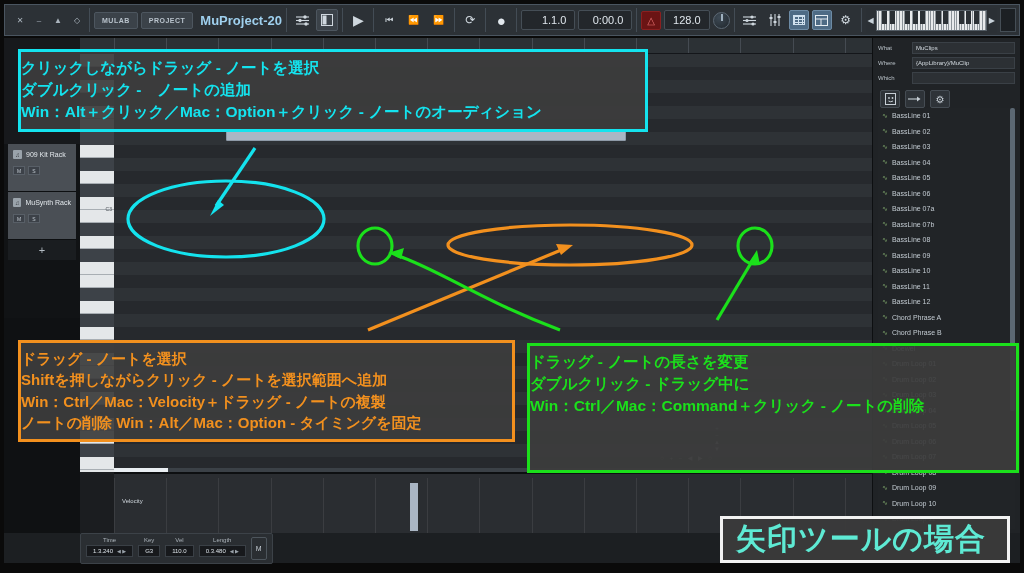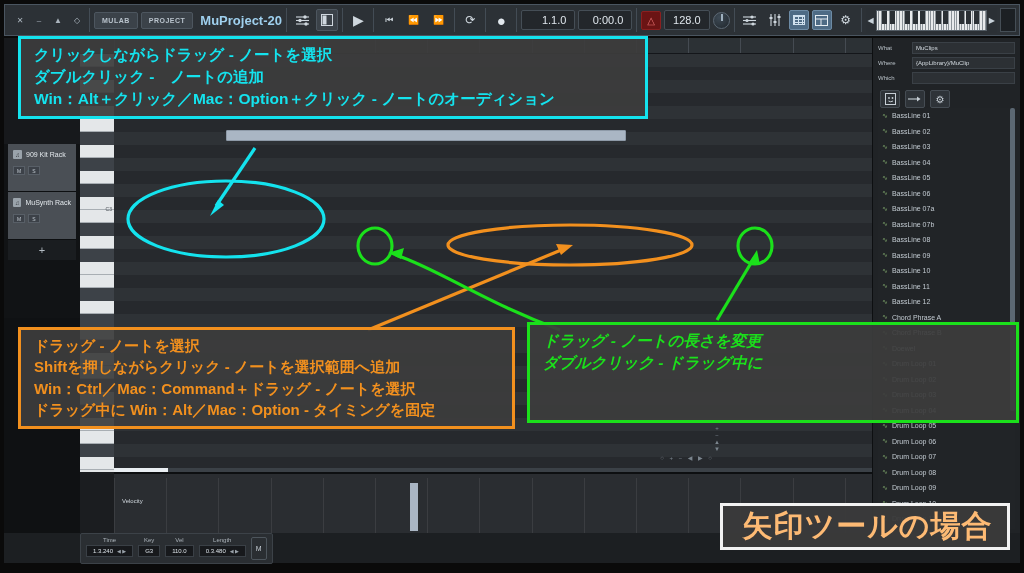--- a/index.html
+++ b/index.html
@@ -235,37 +235,38 @@
     letter-spacing: 2px;
   }
   .mini-vert {
     position: absolute; right: 152px; bottom: 80px; color: #7b858e; font-size: 6px;
     line-height: 7px; text-align: center;
   }
 
   
   .anno {
     position: absolute; background: rgba(60,60,60,0.93);
-    padding: 5px 8px 6px 13px;
+    padding: 5px 8px 6px 0;
+    margin-top: 13px;
   }
   .anno p { font-weight: bold; line-height: 1.42; white-space: nowrap; }
   .anno-cyan { border: 3px solid #14e3ee; }
   .anno-cyan p { color: #14e3ee; }
   .anno-orange { border: 3px solid #f2901e; }
   .anno-orange p { color: #f2901e; }
   .anno-green { border: 3px solid #1be01b; }
   .anno-green p { color: #1be01b; }
   .anno-white { border: 3px solid #f2f2f2; background: rgba(58,58,58,0.96); }
-  .anno-white p { color: #fdba74; }
+  .anno-white p { color: #5eead4; }
 
   #box-cyan   { left: 18px;  top: 36px;  width: 630px; }
   #box-cyan p { font-size: 15.5px; }
   #box-orange { left: 18px;  top: 327px; width: 497px; }
   #box-orange p { font-size: 15px; }
-  #box-green  { left: 527px; top: 322px; width: 492px; height: 101px; font-style: italic; }
+  #box-green  { left: 527px; top: 330px; width: 492px; height: 130px; }
   #box-green p { font-size: 15.5px; }
   #box-white  { left: 720px; top: 503px; width: 290px; height: 47px;
                 display: flex; align-items: center; justify-content: center; }
   #box-white p { font-size: 30px; letter-spacing: 1px; }
 
   svg.overlay {
     position: absolute; left: 0; top: 0; width: 1024px; height: 573px;
     pointer-events: none;
   }
 </style>
@@ -740,26 +741,27 @@
 
   <div class="anno anno-cyan" id="box-cyan">
     <p>クリックしながらドラッグ - ノートを選択</p>
     <p>ダブルクリック -　ノートの追加</p>
     <p>Win：Alt＋クリック／Mac：Option＋クリック - ノートのオーディション</p>
   </div>
 
   <div class="anno anno-orange" id="box-orange">
     <p>ドラッグ - ノートを選択</p>
     <p>Shiftを押しながらクリック - ノートを選択範囲へ追加</p>
-    <p>Win：Ctrl／Mac：Command＋ドラッグ - ノートを選択</p>
-    <p>ドラッグ中に Win：Alt／Mac：Option - タイミングを固定</p>
+    <p>Win：Ctrl／Mac：Velocity＋ドラッグ - ノートの複製</p>
+    <p>ノートの削除 Win：Alt／Mac：Option - タイミングを固定</p>
   </div>
 
   <div class="anno anno-green" id="box-green">
     <p>ドラッグ - ノートの長さを変更</p>
     <p>ダブルクリック - ドラッグ中に</p>
+    <p>Win：Ctrl／Mac：Command＋クリック - ノートの削除</p>
   </div>
 
   <div class="anno anno-white" id="box-white">
     <p>矢印ツールの場合</p>
   </div>
 
 </div>
 
 </body></html>

